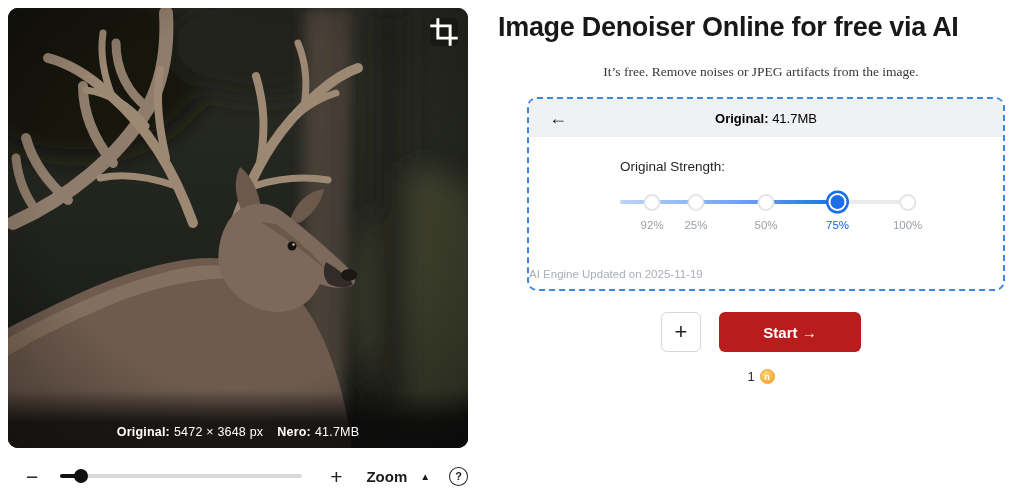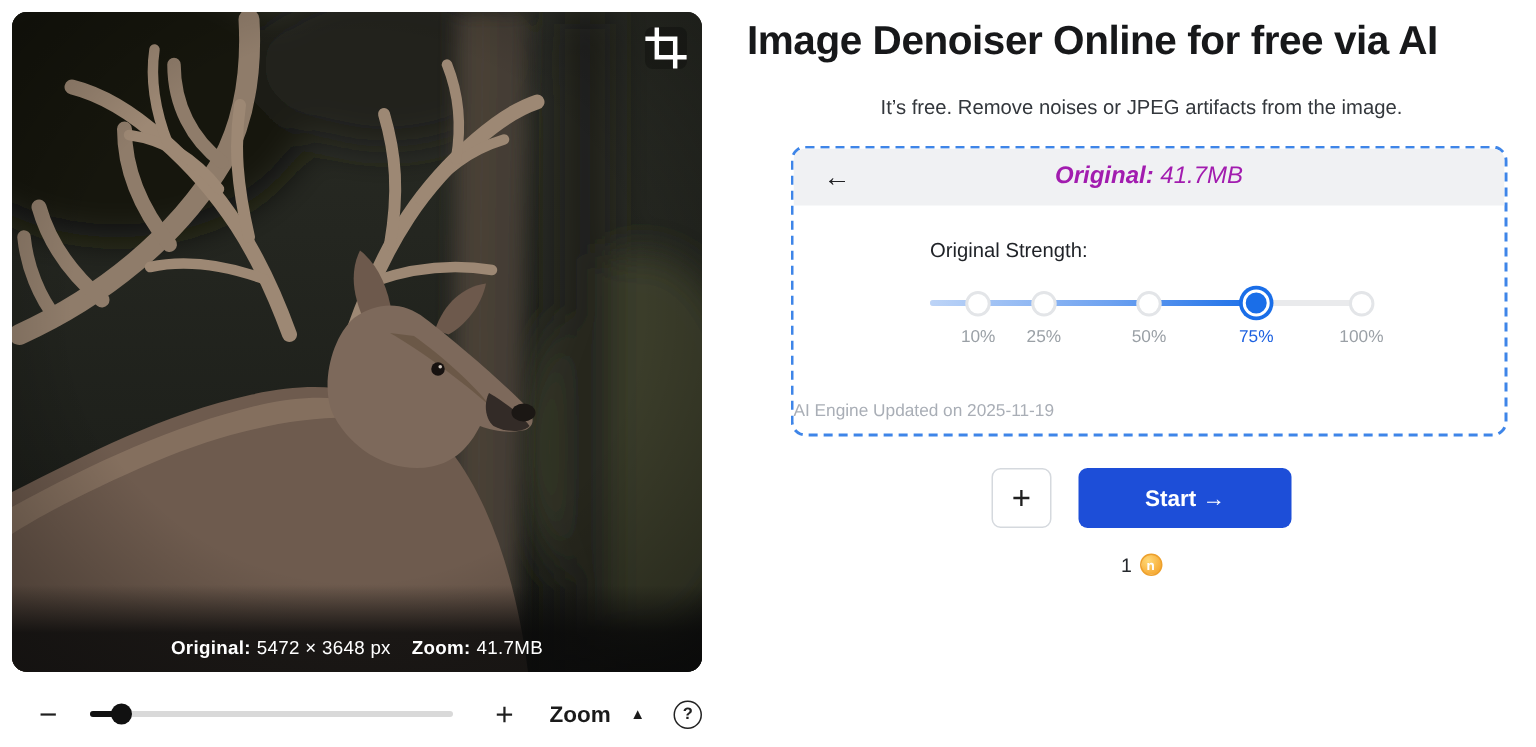--- a/index.html
+++ b/index.html
@@ -38,29 +38,29 @@
   .zoom-collapse { margin-left:13px; font-size:10px; color:#1b1b1b; background:none; border:none; cursor:pointer; }
   .help-button { margin-left:19px; width:19px; height:19px; border:1.6px solid #222; border-radius:50%;
                  background:none; display:flex; align-items:center; justify-content:center;
                  font-size:11px; font-weight:700; color:#222; cursor:pointer; font-family:inherit; }
 
   
   .right-pane { position:absolute; left:498px; top:0; width:526px; height:498px; }
   .page-title { position:absolute; top:12px; left:0; right:0; text-align:left;
                 font-size:27px; font-weight:700; color:#17181a; letter-spacing:-0.3px; }
   .page-subtitle { position:absolute; top:64px; left:0; right:0; text-align:center;
-                   font-size:13.5px; color:#33373c; }
+                   font-size:13.5px; color:#33373c;font-family:Liberation Serif, serif; }
 
   .settings-panel { position:absolute; left:29px; top:97px; width:478px; height:194px;
                     border:2px dashed #3e85e8; border-radius:10px; background:#fff; overflow:hidden; }
   .panel-header { position:relative; height:38px; background:#f0f1f3;
                   display:flex; align-items:center; justify-content:center; }
   .back-button { position:absolute; left:14px; top:0; height:38px; width:30px;
                  background:none; border:none; font-size:18px; color:#202124; cursor:pointer; font-family:inherit; }
-  .file-info { font-size:16px; color:#a21caf;font-style:italic; }
+  .file-info { font-size:13px; color:#000000; }
   .file-info b { font-weight:700; }
 
   .strength-block { width:292px; margin:22px auto 0; }
   .strength-label { font-size:13.5px; color:#1f2227; }
   .strength-slider { position:relative; width:292px; height:48px; margin-top:16px; }
   .track { position:absolute; left:0; right:0; top:10px; height:4px; background:#e9eaec; border-radius:2px; }
   .track-fill { position:absolute; left:0; top:10px; height:4px; width:74.5%; border-radius:2px;
                 background:linear-gradient(90deg,#bdd4f7 0%, #6ea2f0 55%, #1a6ee8 100%); }
   .strength-node { position:absolute; top:2px; transform:translateX(-50%);
                    display:flex; flex-direction:column; align-items:center; cursor:pointer; }
@@ -71,21 +71,21 @@
   .node-label { margin-top:7px; font-size:11.5px; color:#9aa0a6; }
   .strength-node.selected .node-label { color:#1a5fe0; font-weight:400; }
   .engine-note { position:absolute; left:0; right:0; bottom:9px; 
                  font-size:11.5px; color:#a9aeb6; }
 
   .actions-row { position:absolute; top:312px; left:0; right:0; height:40px;
                  display:flex; align-items:center; justify-content:center; gap:18px; }
   .add-image-button { width:40px; height:40px; background:#fff; border:1px solid #d5d9de; border-radius:6px;
                       font-size:22px; font-weight:400; color:#1f1f1f; cursor:pointer; font-family:inherit;
                       display:flex; align-items:center; justify-content:center; }
-  .start-button { width:142px; height:40px; background:#1d4ed8; border:none; border-radius:6px;
+  .start-button { width:142px; height:40px; background:#b91c1c; border:none; border-radius:6px;
                   color:#fff; font-size:15px; font-weight:700; cursor:pointer; font-family:inherit; }
 
   .credit-note { position:absolute; top:369px; left:0; right:0; text-align:center;
                  font-size:13px; color:#25282d; display:flex; align-items:center; justify-content:center; gap:5px; }
   .coin-icon { display:inline-flex; width:15px; height:15px; border-radius:50%;
                background:radial-gradient(circle at 35% 30%, #ffd978, #f7ae3a 70%);
                border:1px solid #eda02c; align-items:center; justify-content:center;
                font-size:9px; font-weight:700; color:#fff; }
 </style>
 </head>
@@ -171,21 +171,21 @@
         <path d="M4.5 1 V11.5 H15"></path>
         <path d="M1 4.5 H11.5 V15"></path>
       </svg>
     </div>
 
     <div class="image-info-bar">
       <b>Original:</b>
         <span class="sp"></span>
       <span>5472 × 3648 px</span>
       <span class="gap"></span>
-      <b>Zoom:</b>
+      <b>Nero:</b>
         <span class="sp"></span>
       <span>41.7MB</span>
     </div>
   </div>
 
   <div class="zoom-bar">
     <button class="zbtn zoom-out">−</button>
     <div class="zslider">
       <div class="ztrack"></div>
       <div class="zfill"></div>
@@ -219,21 +219,21 @@
       <div class="strength-block">
         <div class="strength-label">Original Strength:</div>
         <div class="strength-slider">
           <div class="track"></div>
           <div class="track-fill"></div>
 
           <div class="strength-node" style="left:11%">
             <span class="dot-slot">
                 <span class="dot"></span>
               </span>
-            <span class="node-label">10%</span>
+            <span class="node-label">92%</span>
           </div>
           <div class="strength-node" style="left:26%">
             <span class="dot-slot">
                 <span class="dot"></span>
               </span>
             <span class="node-label">25%</span>
           </div>
           <div class="strength-node" style="left:50%">
             <span class="dot-slot">
                 <span class="dot"></span>

